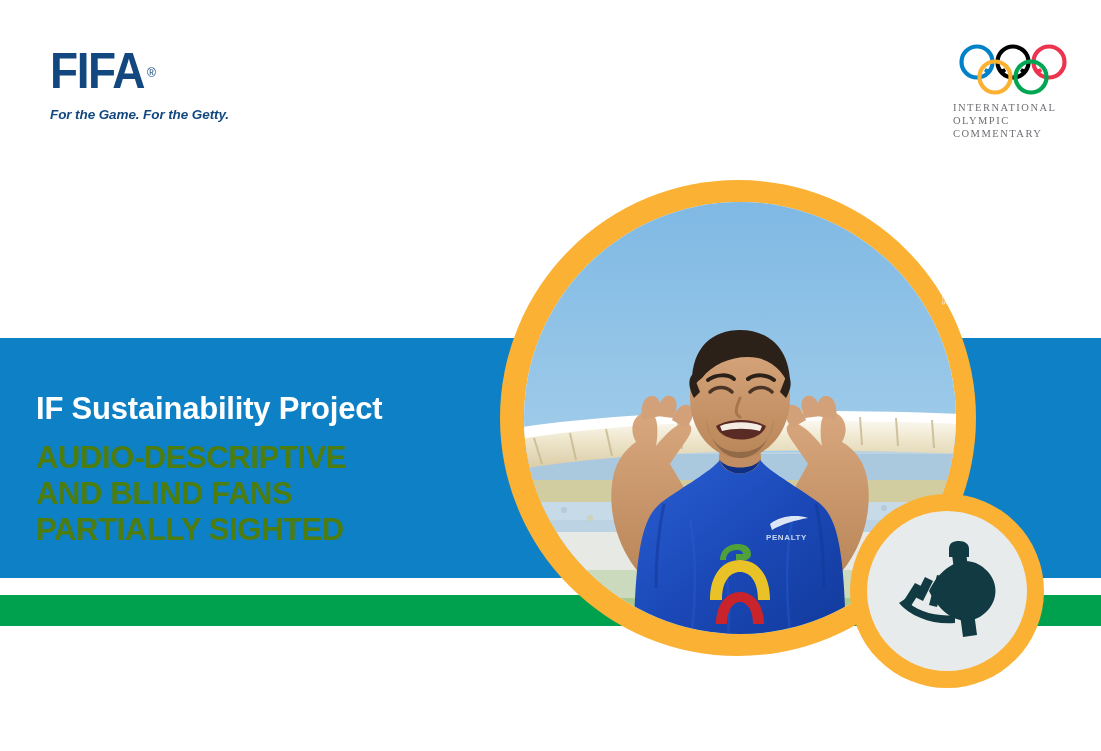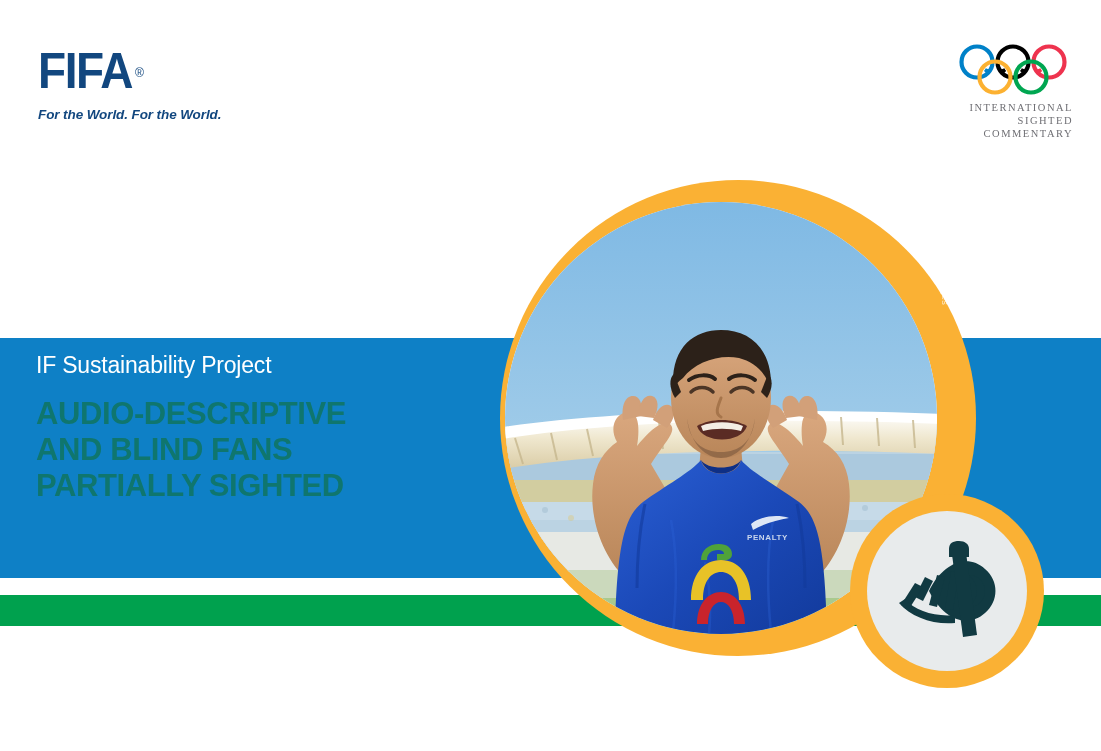--- a/index.html
+++ b/index.html
@@ -18,21 +18,21 @@
 
   .page {
     position: absolute;
     inset: 0;
     background: #ffffff;
   }
 
   
   .header {
     position: absolute;
-    top: 0; left: 0; right: 0;
+    top: 0; left: 12px; right: 0;
     height: 180px;
   }
 
   .fifa-logo {
     position: absolute;
     left: 38px;
     top: 46px;
     width: 230px;
   }
   .fifa-wordmark {
@@ -67,21 +67,21 @@
     letter-spacing: -0.1px;
     color: #12477F;
     white-space: nowrap;
   }
 
   .ioc-logo {
     position: absolute;
     right: 28px;
     top: 44px;
     width: 120px;
-    text-align: right;
+    text-align: left;
   }
   .ioc-rings {
     display: block;
     margin: 0 auto;
   }
   .ioc-name {
     margin-top: 5px;
     font-family: "Liberation Serif", serif;
     font-size: 10.5px;
     line-height: 13px;
@@ -111,52 +111,53 @@
   
   .banner-text {
     position: absolute;
     left: 36px;
     top: 348px;
     width: 470px;
     z-index: 5;
   }
   .eyebrow {
     font-family: "Liberation Sans", sans-serif;
-    font-size: 23px;
-    font-weight: normal;
+    font-size: 31px;
+    font-weight: bold;
     line-height: 34px;
     color: #ffffff;
     letter-spacing: -0.2px;
+    margin-top: 44px;
   }
   .headline {
     margin-top: 14px;
     font-family: "Liberation Sans", sans-serif;
     font-size: 31px;
     font-weight: bold;
     line-height: 36px;
-    color: #0f766e;
+    color: #4d7c0f;
     letter-spacing: -0.4px;
     text-transform: uppercase;
   }
 
   
   .photo-circle {
     position: absolute;
     left: 500px;
     top: 180px;
     width: 476px;
     height: 476px;
     border-radius: 50%;
     background: #FAB134;
     z-index: 10;
     box-shadow: 0 0 0 0 rgba(0,0,0,0);
   }
   .photo-inner {
     position: absolute;
-    left: 5px;
+    left: 24px;
     top: 22px;
     width: 432px;
     height: 432px;
     border-radius: 50%;
     overflow: hidden;
     background: #ffffff;
   }
   .photo-svg { display: block; }
 
   .photo-credit {
@@ -200,40 +201,40 @@
 </style>
 </head>
 <body>
 
 <div class="page">
 
   <div class="header">
 
     <div class="fifa-logo">
       <div class="fifa-wordmark"><span>FIFA</span><span class="fifa-reg">®</span></div>
-      <div class="fifa-tagline">For the World. For the World.</div>
+      <div class="fifa-tagline">For the Game. For the Getty.</div>
     </div>
 
     <div class="ioc-logo">
       <svg class="ioc-rings" width="112" height="52" viewBox="0 0 112 52">
         <g fill="none" stroke-width="4.2">
           <circle cx="20" cy="18" r="15.5" stroke="#0081C8"></circle>
           <circle cx="56" cy="18" r="15.5" stroke="#000000"></circle>
           <circle cx="92" cy="18" r="15.5" stroke="#EE334E"></circle>
           <circle cx="38" cy="33" r="15.5" stroke="#FCB131"></circle>
           <circle cx="74" cy="33" r="15.5" stroke="#00A651"></circle>
           <path d="M28.6 28.4a15.5 15.5 0 0 0 2.1 -3.4" stroke="#0081C8"></path>
           <path d="M47.6 28.4a15.5 15.5 0 0 1 -2.1 -3.4" stroke="#000000"></path>
           <path d="M64.6 28.4a15.5 15.5 0 0 0 2.1 -3.4" stroke="#000000"></path>
           <path d="M83.6 28.4a15.5 15.5 0 0 1 -2.1 -3.4" stroke="#EE334E"></path>
         </g>
       </svg>
       <div class="ioc-name">
         <div>INTERNATIONAL</div>
-        <div>SIGHTED</div>
+        <div>OLYMPIC</div>
         <div>COMMENTARY</div>
       </div>
     </div>
 
   </div>
 
   <div class="blue-band"></div>
   <div class="green-band"></div>
 
   <div class="banner-text">

